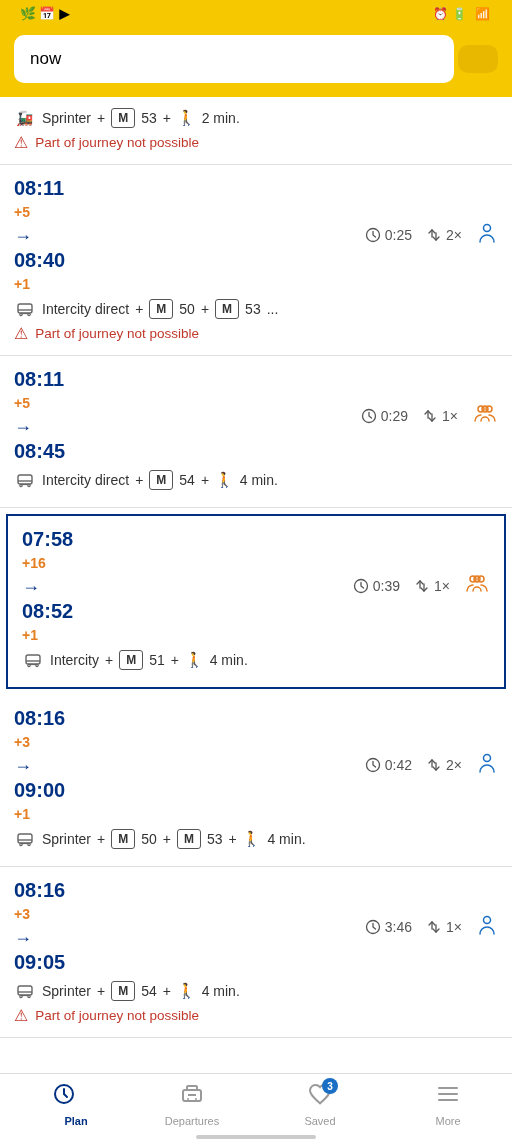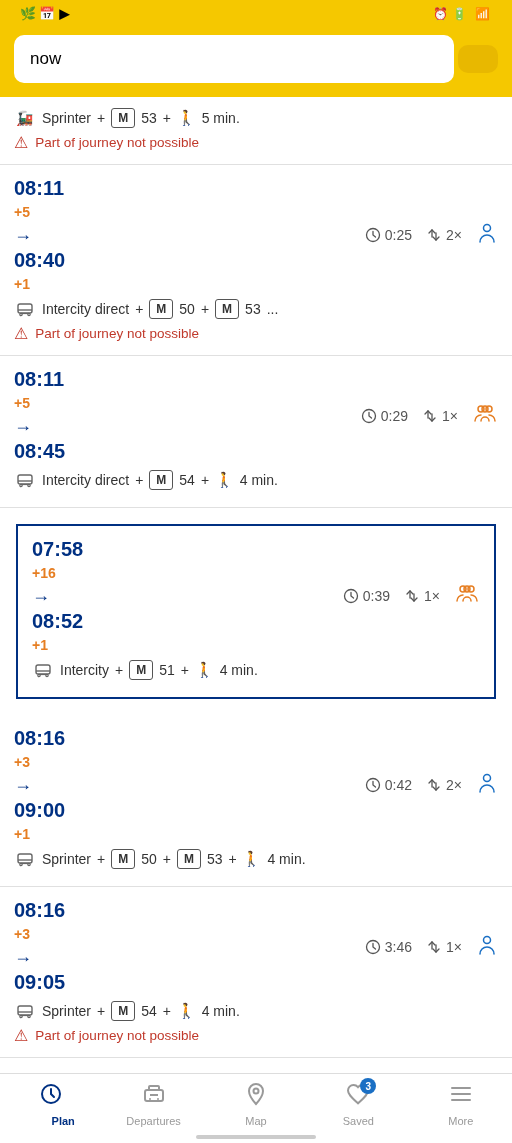--- a/index.html
+++ b/index.html
@@ -61,21 +61,21 @@
     }
 
     
     .journey-card {
       background: white;
       border-bottom: 1px solid #e0e0e0;
       padding: 12px 14px;
     }
     .journey-card.highlighted {
       border: 2.5px solid #003082;
-      margin: 16px;
+      margin: 6px;
     }
 
     .transport-row {
       display: flex;
       align-items: center;
       gap: 6px;
       font-size: 14px;
       color: #333;
       margin: 6px 0 4px;
     }
@@ -248,21 +248,21 @@
 
   <div class="journey-card partial-top">
     <div class="transport-row">
       <span class="train-icon">🚂</span>
       <span>Sprinter</span>
       <span>+</span>
       <span class="metro-badge">M</span>
       <span>53</span>
       <span>+</span>
       <span class="walk-icon">🚶</span>
-      <span>5 min.</span>
+      <span>2 min.</span>
     </div>
     <div class="warning-row">
       <span class="warning-triangle">⚠</span>
       <span>Part of journey not possible</span>
     </div>
   </div>
 
   <div id="journey-cards-container">
       <div class="journey-card">
     <div class="time-row">
@@ -562,29 +562,20 @@
         <rect x="3" y="8" width="18" height="11" rx="2" stroke="#999" stroke-width="2"></rect>
         <path d="M7 8V5a1 1 0 011-1h8a1 1 0 011 1v3" stroke="#999" stroke-width="2"></path>
         <line x1="8" y1="13" x2="16" y2="13" stroke="#999" stroke-width="2"></line>
         <circle cx="8" cy="17" r="1" fill="#999"></circle>
         <circle cx="16" cy="17" r="1" fill="#999"></circle>
       </svg>
     </div>
     <span class="nav-label">Departures</span>
   </div>
   <div class="nav-item">
-    <div class="nav-icon">
-      <svg width="24" height="24" viewBox="0 0 24 24" fill="none">
-        <path d="M12 2C8.13 2 5 5.13 5 9c0 5.25 7 13 7 13s7-7.75 7-13c0-3.87-3.13-7-7-7z" stroke="#999" stroke-width="2"></path>
-        <circle cx="12" cy="9" r="2.5" stroke="#999" stroke-width="2"></circle>
-      </svg>
-    </div>
-    <span class="nav-label">Map</span>
-  </div>
-  <div class="nav-item">
     <div class="nav-icon" style="position:relative;">
       <svg width="24" height="24" viewBox="0 0 24 24" fill="none">
         <path d="M12 21.35l-1.45-1.32C5.4 15.36 2 12.28 2 8.5 2 5.42 4.42 3 7.5 3c1.74 0 3.41.81 4.5 2.09C13.09 3.81 14.76 3 16.5 3 19.58 3 22 5.42 22 8.5c0 3.78-3.4 6.86-8.55 11.54L12 21.35z" stroke="#999" stroke-width="2"></path>
       </svg>
       <span class="badge">3</span>
     </div>
     <span class="nav-label">Saved</span>
   </div>
   <div class="nav-item">
     <div class="nav-icon">

